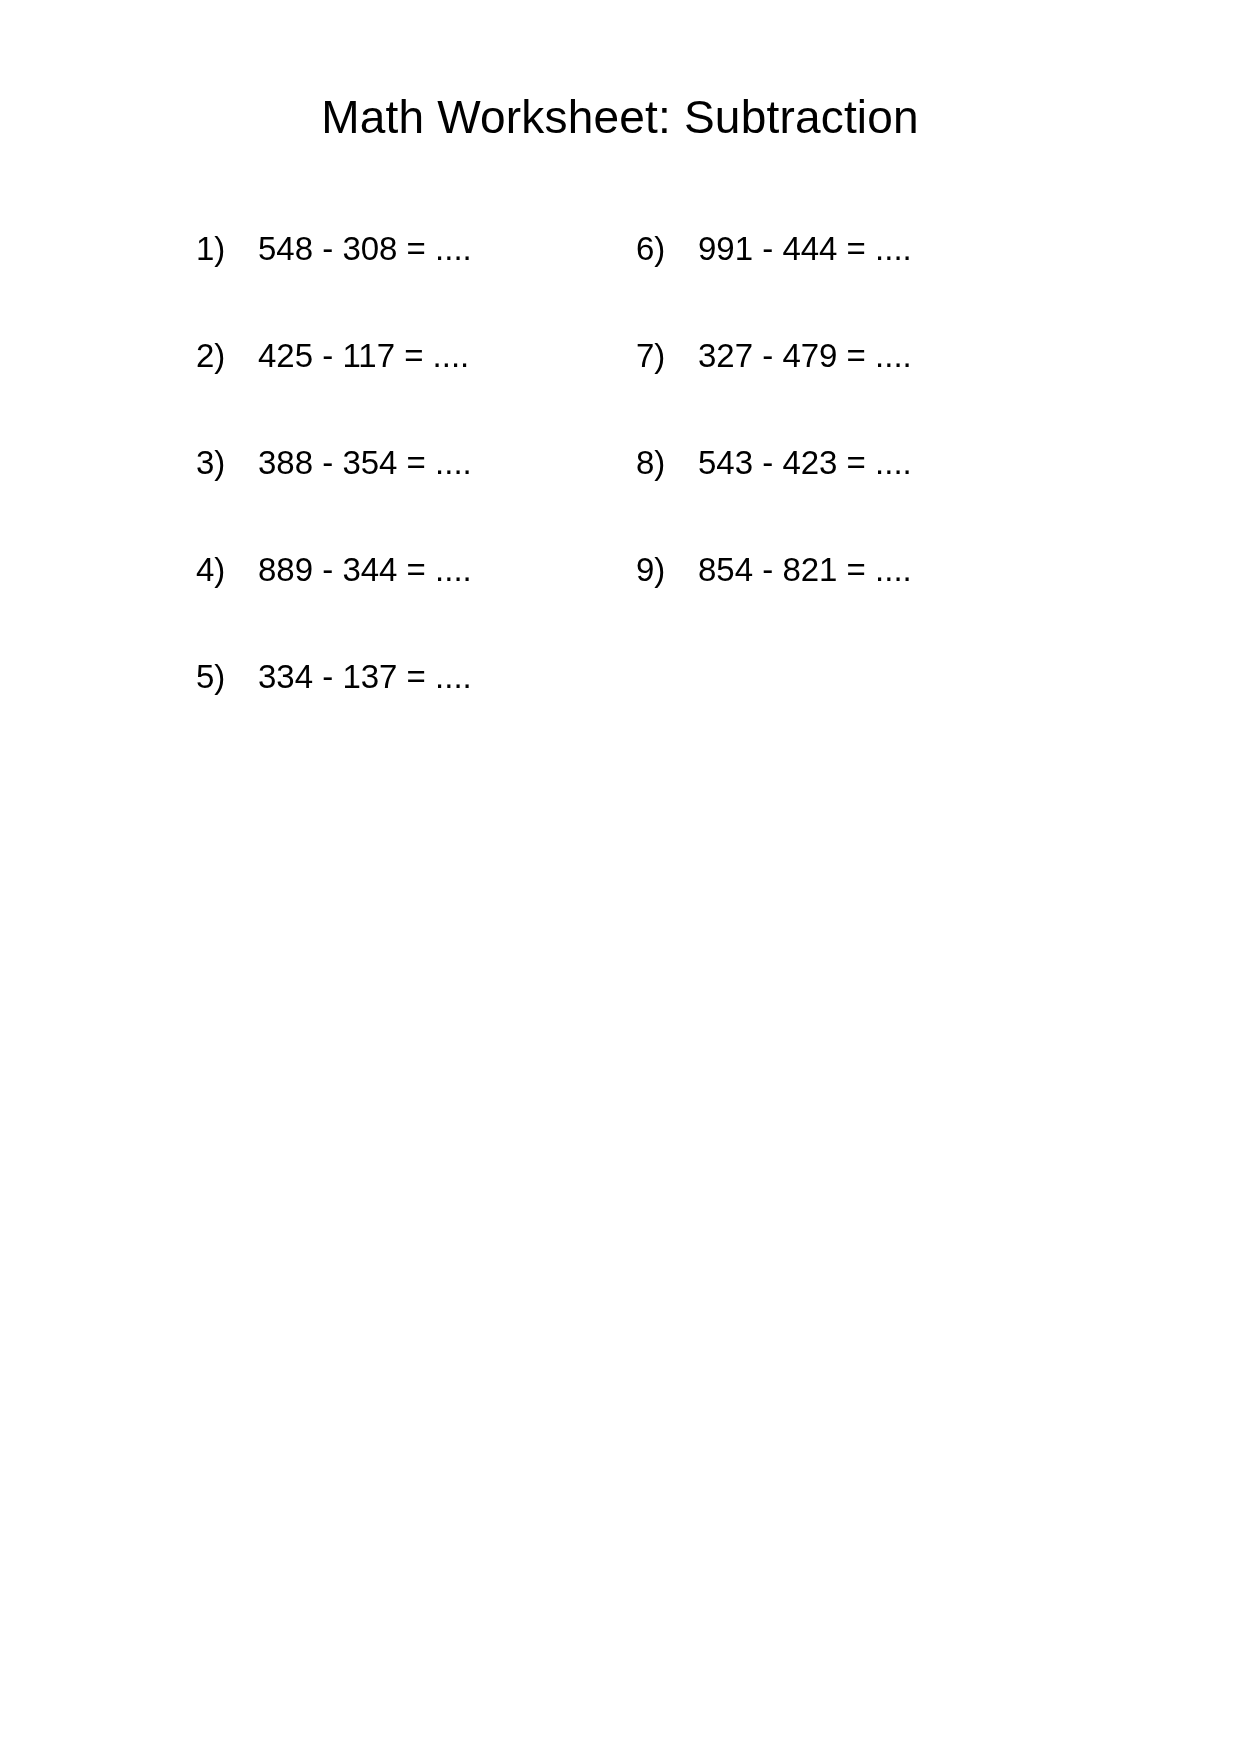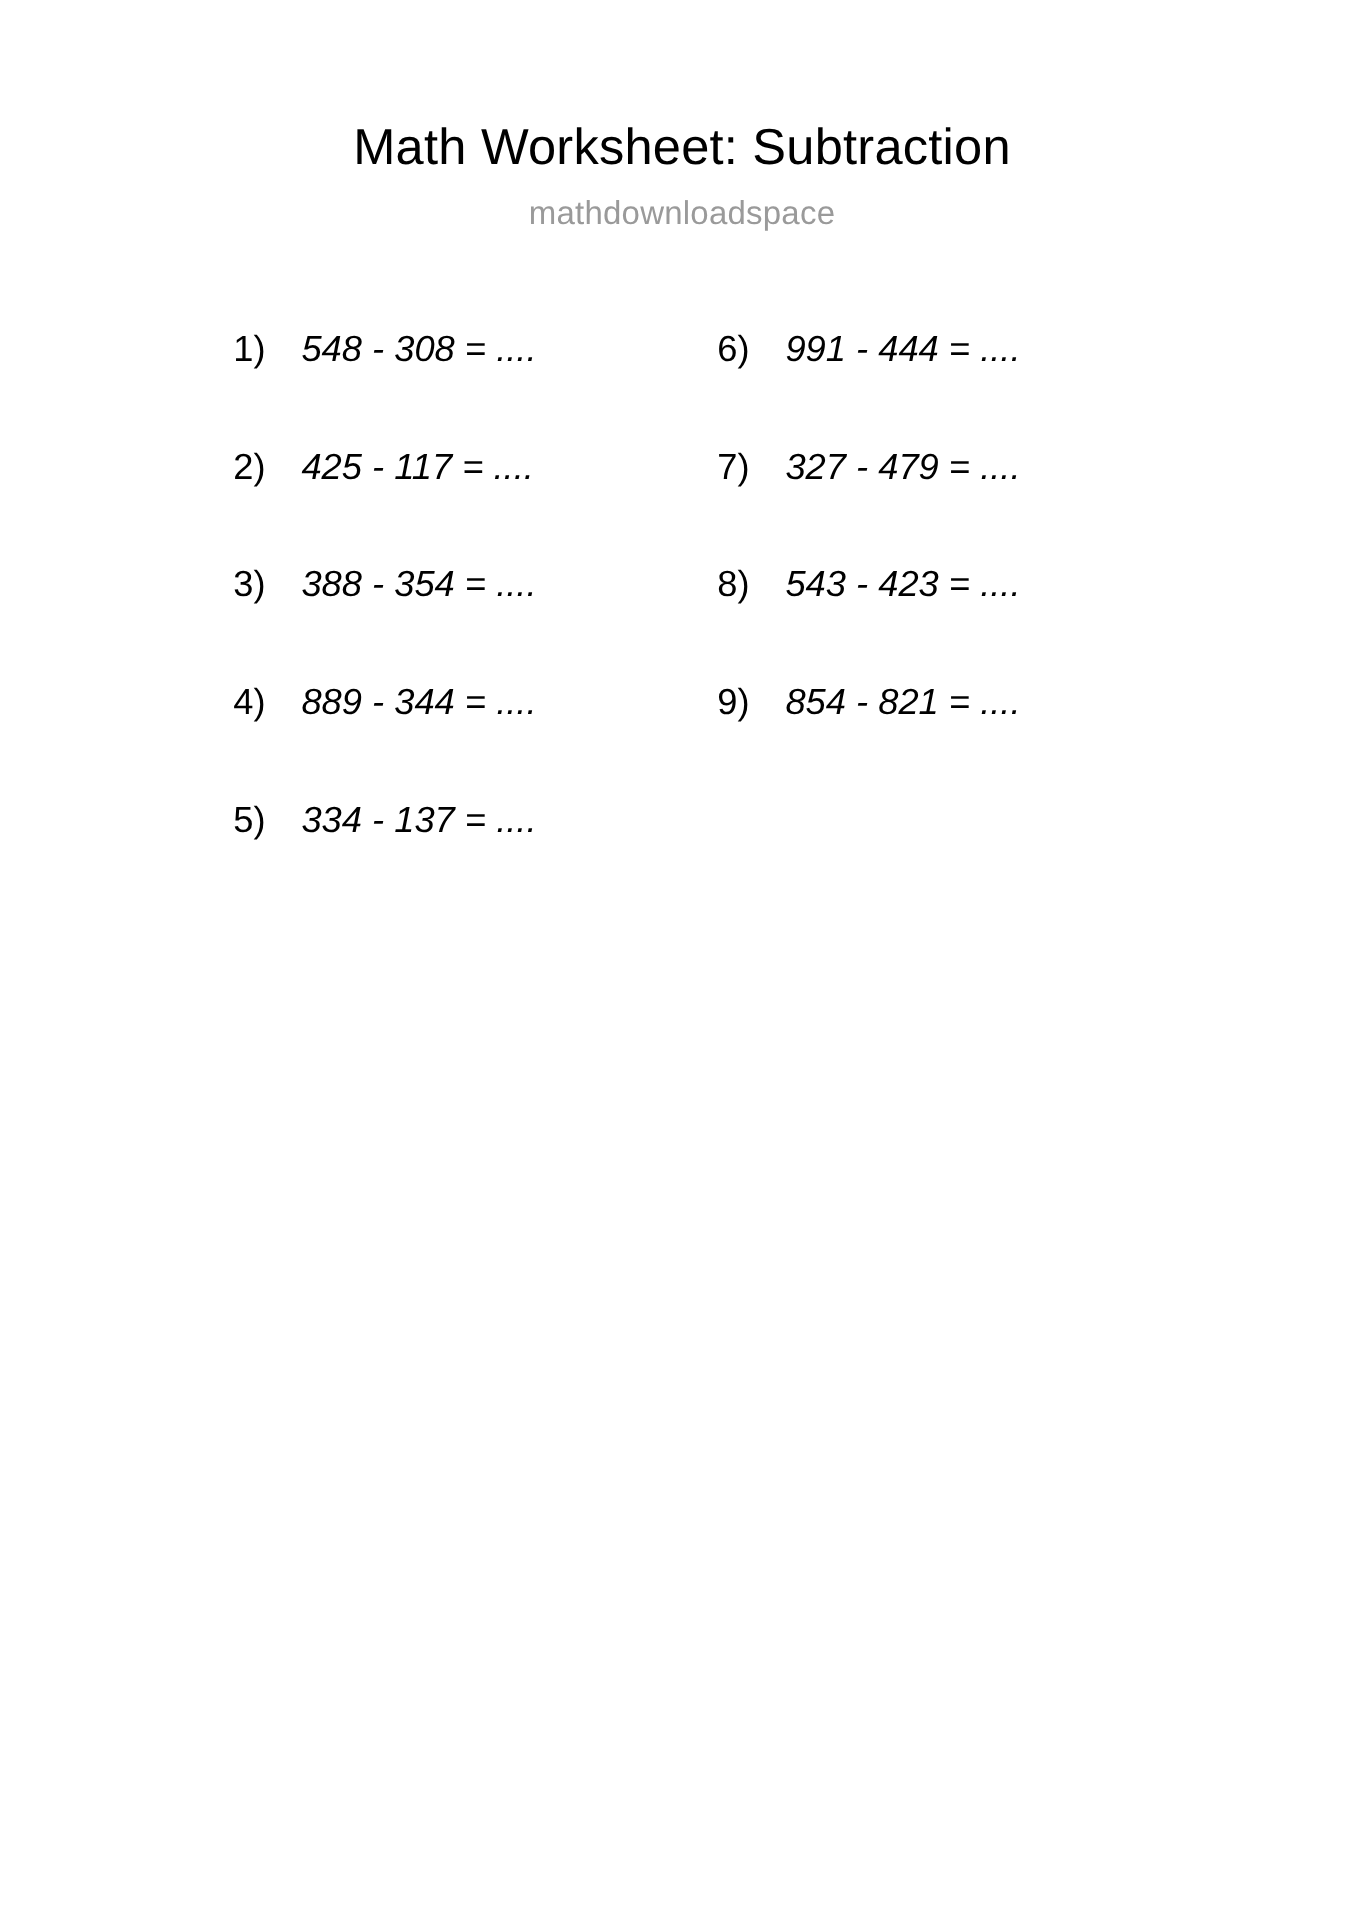--- a/index.html
+++ b/index.html
@@ -12,21 +12,21 @@
     height: 1754px;
     font-family: "Liberation Sans", sans-serif;
     color: #000000;
     position: relative;
     overflow: hidden;
   }
   .page {
     width: 1240px;
     height: 1466px;
     box-sizing: border-box;
-    padding: 16px;
+    padding: 0;
     position: relative;
   }
   .worksheet-title {
     text-align: center;
     font-size: 46px;
     font-weight: 400;
     color: #000000;
     margin: 0;
     padding-top: 90px;
     letter-spacing: 0.2px;
@@ -71,30 +71,28 @@
     min-width: 56px;
     text-align: left;
     white-space: nowrap;
   }
   .problem-number.wide {
     min-width: 72px;
   }
   .problem-text {
     white-space: nowrap;
     margin-left: 6px;
-    font-style: italic;
   }
 </style>
 </head>
 <body>
 
 <div class="page">
 
   <h1 class="worksheet-title">Math Worksheet: Subtraction</h1>
-  <div class="worksheet-subtitle">mathdownloadspace</div>
 
   <div class="problems">
 
     <div class="column column-left">
       <div class="problem">
         <span class="problem-number">1)</span>
         <span class="problem-text">548 - 308 = ....</span>
       </div>
       <div class="problem">
         <span class="problem-number">2)</span>

